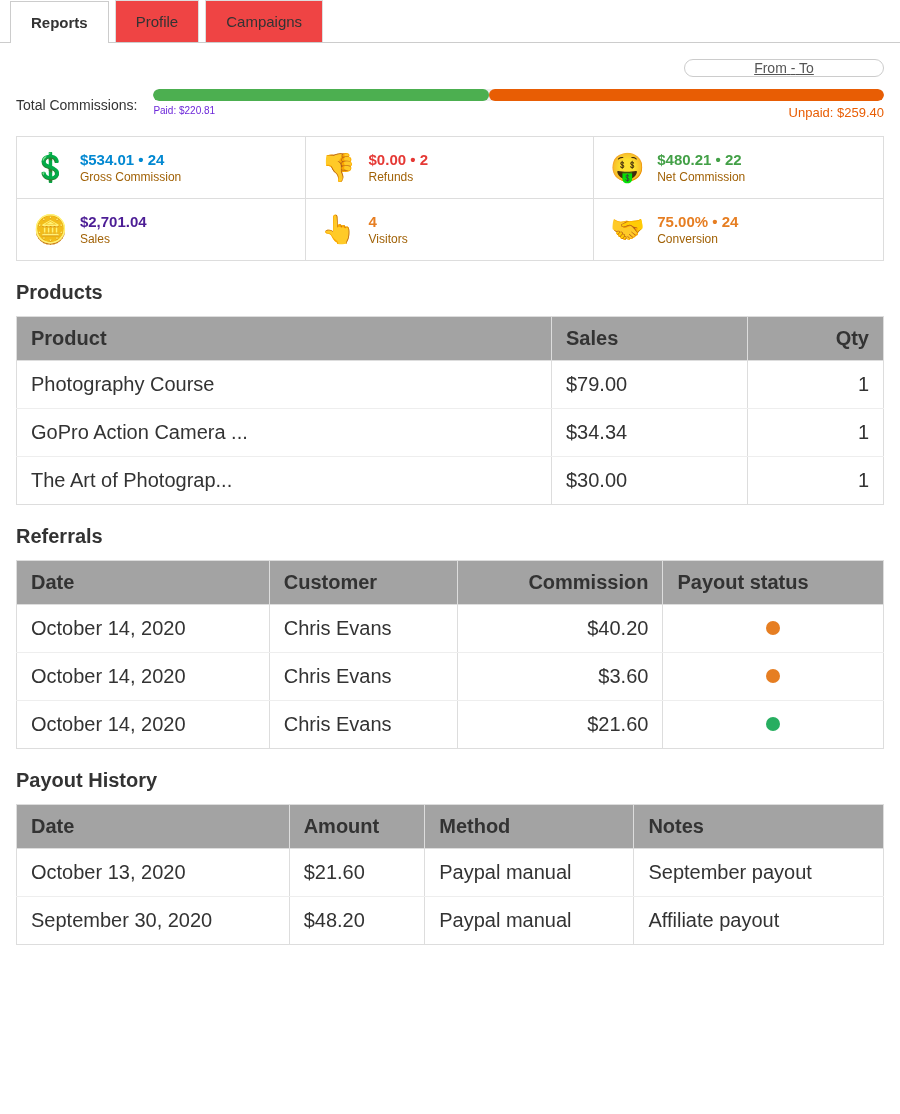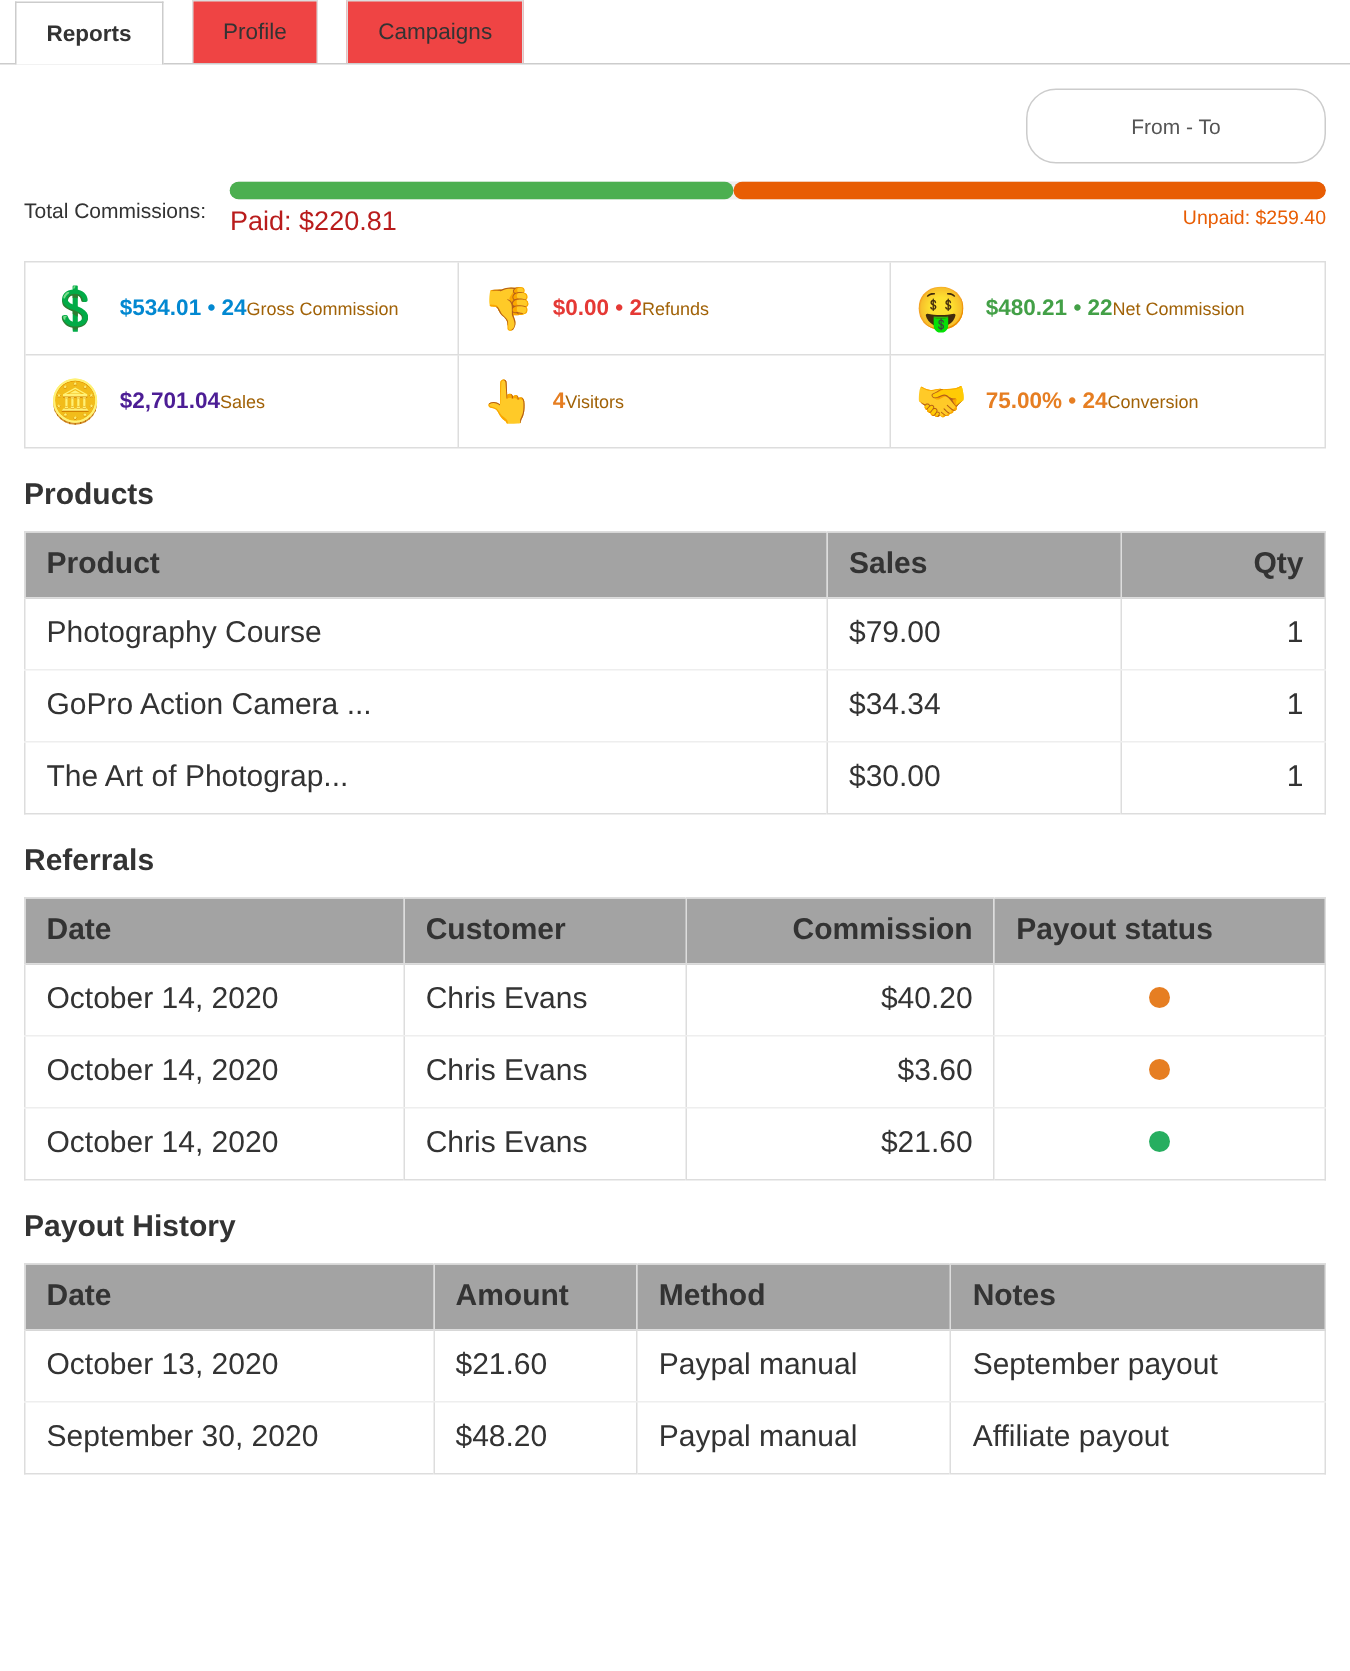--- a/index.html
+++ b/index.html
@@ -1,43 +1,43 @@
 <!DOCTYPE html>
 <html><head>
   <meta charset="utf-8">
   <style>
     * { box-sizing: border-box; margin: 0; padding: 0; }
     body { font-family: -apple-system, BlinkMacSystemFont, 'Segoe UI', Arial, sans-serif; font-size: 14px; color: #333; background: #fff; width: 900px; }
 
     
     .tabs { display: flex; border-bottom: 1px solid #ccc; padding: 0 10px; margin-bottom: 16px; }
-    .tab { padding: 12px 20px; cursor: pointer; border: 1px solid transparent; border-bottom: none; margin-right: 19px; background: #fff; font-size: 15px; }
+    .tab { padding: 12px 20px; cursor: pointer; border: 1px solid transparent; border-bottom: none; margin-right: 6px; background: #fff; font-size: 15px; }
     .tab.active { border-color: #ccc; border-bottom-color: #fff; font-weight: bold; background: #fff; position: relative; bottom: -1px; }
     .tab:not(.active) { background: #ef4444; border-color: #ddd; }
 
     
     .date-range-row { display: flex; justify-content: flex-end; padding: 0 16px 12px; }
-    .date-range-input { border: 1px solid #ccc; border-radius: 20px; padding: 16px 18px; font-size: 14px; color: #555; background: #fff; min-width: 200px; text-align: center; }
+    .date-range-input { border: 1px solid #ccc; border-radius: 20px; padding: 0 18px; font-size: 14px; color: #555; background: #fff; min-width: 200px; text-align: center; text-decoration: underline; }
 
     
     .total-commissions { padding: 0 16px 16px; }
     .progress-bar-container { position: relative; height: 12px; background: #eee; border-radius: 6px; overflow: hidden; margin-bottom: 4px; }
     .progress-bar-paid { position: absolute; left: 0; top: 0; height: 100%; background: #4caf50; border-radius: 6px; }
     .progress-bar-unpaid { position: absolute; right: 0; top: 0; height: 100%; background: #e85d04; border-radius: 6px; }
     .progress-labels { display: flex; justify-content: space-between; }
-    .paid-label { color: #b91c1c; font-size: 18px; }
+    .paid-label { color: #6d28d9; font-size: 10px; }
     .unpaid-label { color: #e85d04; font-size: 13px; }
 
     
     .stats-grid { display: grid; grid-template-columns: repeat(3, 1fr); border: 1px solid #ddd; margin: 0 16px 20px; }
     .stat-cell { display: flex; align-items: center; padding: 14px 16px; border-right: 1px solid #ddd; border-bottom: 1px solid #ddd; gap: 12px; }
     .stat-cell:nth-child(3n) { border-right: none; }
     .stat-cell:nth-child(4), .stat-cell:nth-child(5), .stat-cell:nth-child(6) { border-bottom: none; }
     .stat-icon { font-size: 28px; }
-    .stat-info { display: flex; flex-direction: row; }
+    .stat-info { display: flex; flex-direction: column; }
     .stat-value { font-size: 15px; font-weight: bold; }
     .stat-value.blue { color: #0288d1; }
     .stat-value.red { color: #e53935; }
     .stat-value.green { color: #43a047; }
     .stat-value.dark { color: #4c1d95; }
     .stat-value.orange { color: #e67e22; }
     .stat-label { font-size: 12px; color: #a16207; margin-top: 2px; }
 
     
     .section { padding: 0 16px 20px; }

